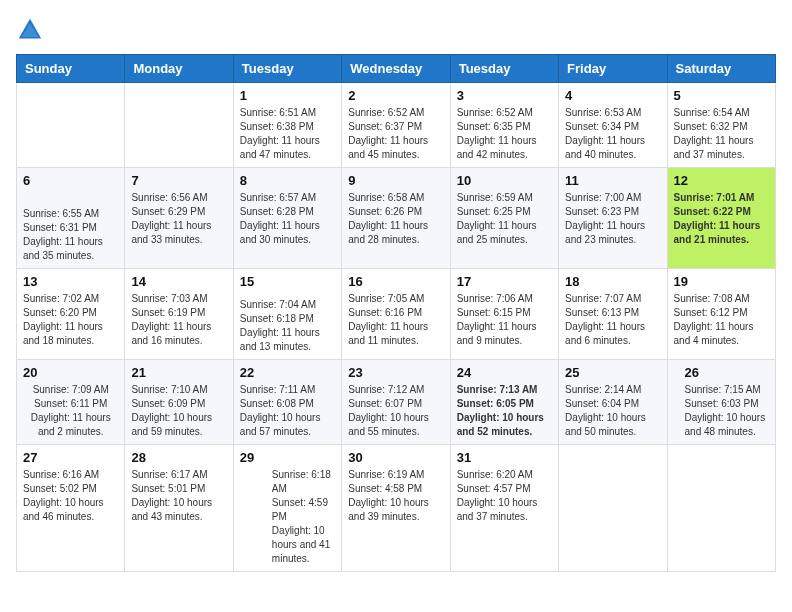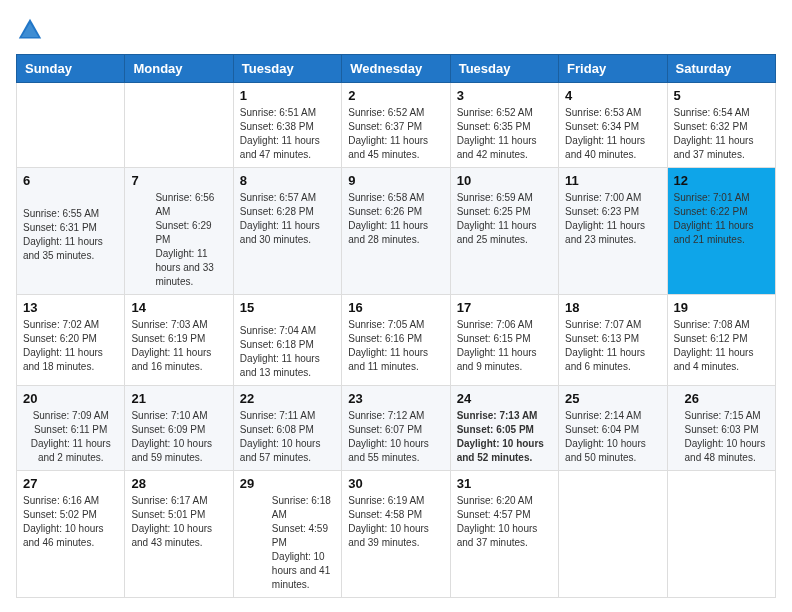--- a/index.html
+++ b/index.html
@@ -156,21 +156,21 @@
       </tr>
       <tr>
         <td style="background-color: rgb(245, 247, 250);">
           <div class="cell-day">6</div>
           <div class="cell-info" style="white-space: pre-line; margin-top: 19px;">Sunrise: 6:55 AM
 Sunset: 6:31 PM
 Daylight: 11 hours and 35 minutes.</div>
         </td>
         <td style="background-color: rgb(245, 247, 250);">
           <div class="cell-day">7</div>
-          <div class="cell-info" style="white-space: pre-line; margin-left: 24px;">Sunrise: 6:56 AM
+          <div class="cell-info" style="white-space: pre-line;">Sunrise: 6:56 AM
 Sunset: 6:29 PM
 Daylight: 11 hours and 33 minutes.</div>
         </td>
         <td style="background-color: rgb(245, 247, 250);">
           <div class="cell-day">8</div>
           <div class="cell-info" style="white-space: pre-line;">Sunrise: 6:57 AM
 Sunset: 6:28 PM
 Daylight: 11 hours and 30 minutes.</div>
         </td>
         <td style="background-color: rgb(245, 247, 250);">
@@ -184,23 +184,23 @@
           <div class="cell-info" style="white-space: pre-line;">Sunrise: 6:59 AM
 Sunset: 6:25 PM
 Daylight: 11 hours and 25 minutes.</div>
         </td>
         <td style="background-color: rgb(245, 247, 250);">
           <div class="cell-day">11</div>
           <div class="cell-info" style="white-space: pre-line;">Sunrise: 7:00 AM
 Sunset: 6:23 PM
 Daylight: 11 hours and 23 minutes.</div>
         </td>
-        <td style="background-color: #0ea5e9; margin-left: 41px;">
+        <td style="background-color: #bef264; margin-left: 41px;">
           <div class="cell-day">12</div>
-          <div class="cell-info" style="white-space: pre-line;">Sunrise: 7:01 AM
+          <div class="cell-info" style="white-space: pre-line; font-weight: bold;">Sunrise: 7:01 AM
 Sunset: 6:22 PM
 Daylight: 11 hours and 21 minutes.</div>
         </td>
       </tr>
       <tr>
         <td>
           <div class="cell-day">13</div>
           <div class="cell-info" style="white-space: pre-line;">Sunrise: 7:02 AM
 Sunset: 6:20 PM
 Daylight: 11 hours and 18 minutes.</div>

